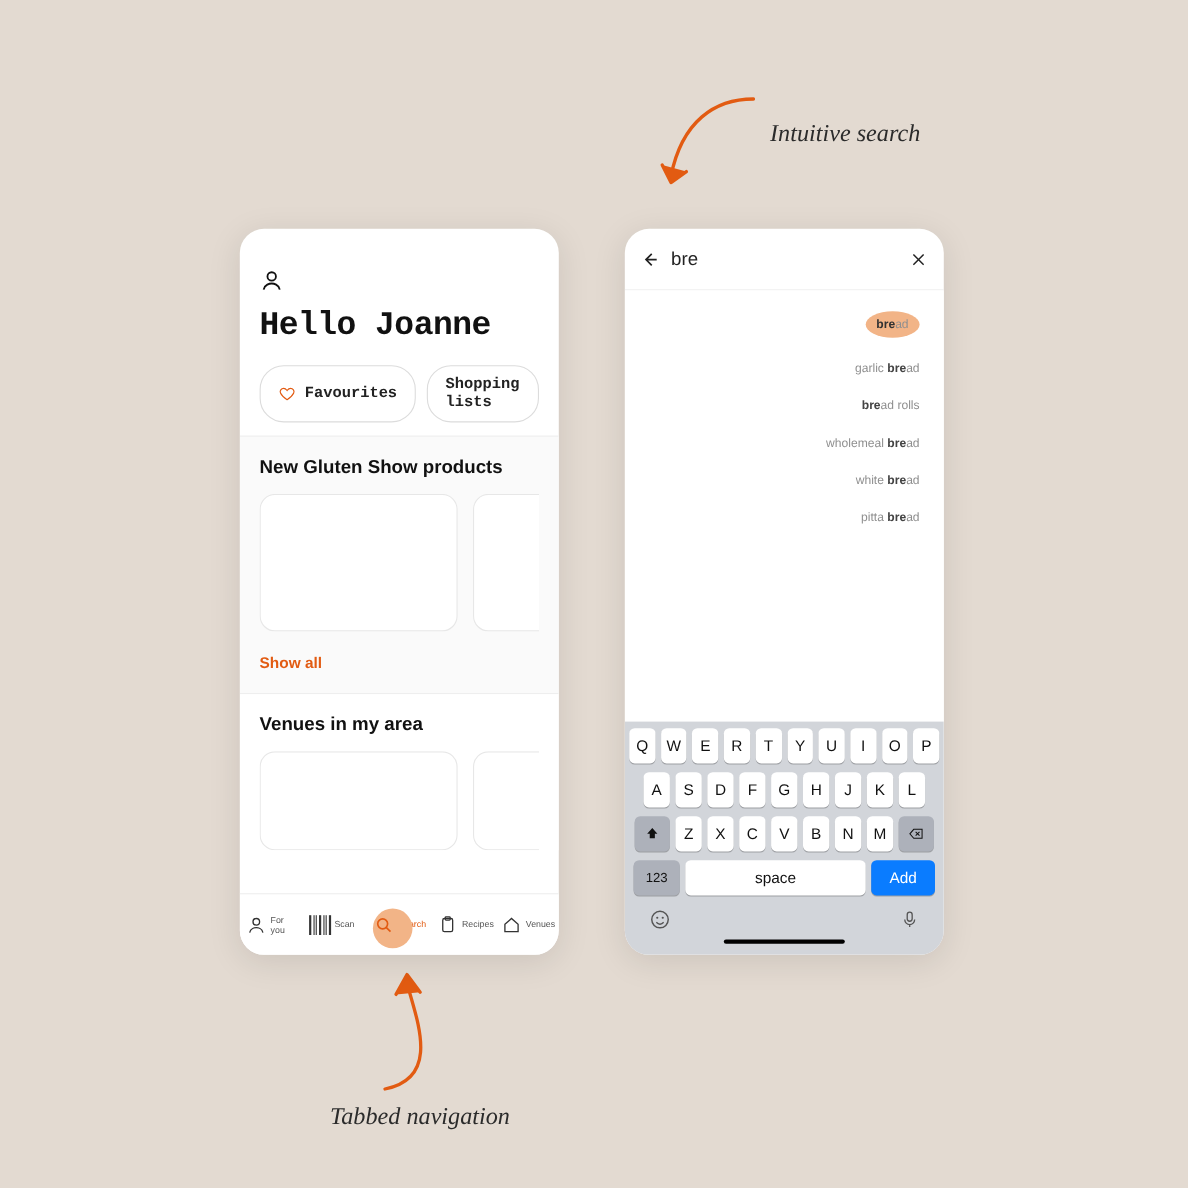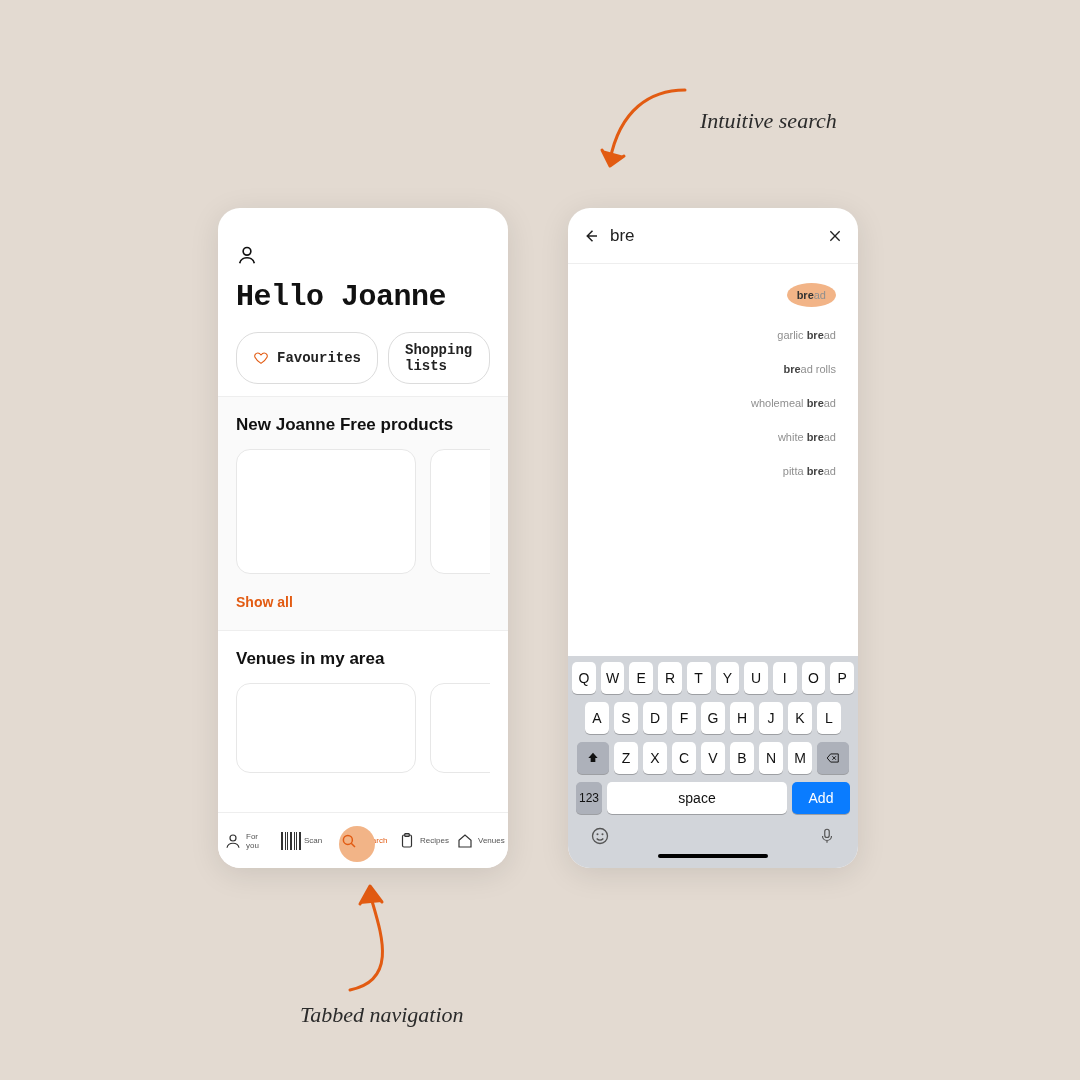--- a/index.html
+++ b/index.html
@@ -103,21 +103,21 @@
     background: #fff; border-radius: 5px; width: 24px; height: 32px;
     display: flex; align-items: center; justify-content: center;
     font-size: 14px; font-weight: 500; color: #111;
     box-shadow: 0 1px 0 rgba(0,0,0,0.25);
     cursor: pointer;
   }
   .key.fn { background: #adb1ba; }
   .key.wide { width: 32px; }
   .key.space { flex: 1; }
   .key.add { background: #0a7cff; color: #ffffff; width: 58px; }
-  .key.num { width: 26px; background:#adb1ba; font-size:12px;}
+  .key.num { width: 42px; background:#adb1ba; font-size:12px;}
   .krow.bottom { padding: 0 4px; }
   .kbd-footer { display:flex; justify-content:space-between; padding: 4px 18px 0 18px; color:#555;}
   .home-ind { width: 110px; height: 4px; background:#000; border-radius: 3px; margin: 8px auto 0;}
 
   
   .anno {
     position: absolute;
     font-family: "Segoe Script", "Comic Sans MS", cursive;
     font-size: 22px; color: #2b2b2b; font-style: italic;
   }
@@ -157,21 +157,21 @@
           </svg>
           <span>Favourites</span>
         </div>
         <div class="pill">
           <span>Shopping lists</span>
         </div>
       </div>
     </div>
 
     <div class="section">
-      <div class="section-title">New Joanne Free products</div>
+      <div class="section-title">New Gluten Show products</div>
       <div class="card-row">
         <div class="card"></div>
         <div class="card"></div>
       </div>
       <div class="show-all">Show all</div>
     </div>
 
     <div class="section2">
       <div class="section-title">Venues in my area</div>
       <div class="card-row">

